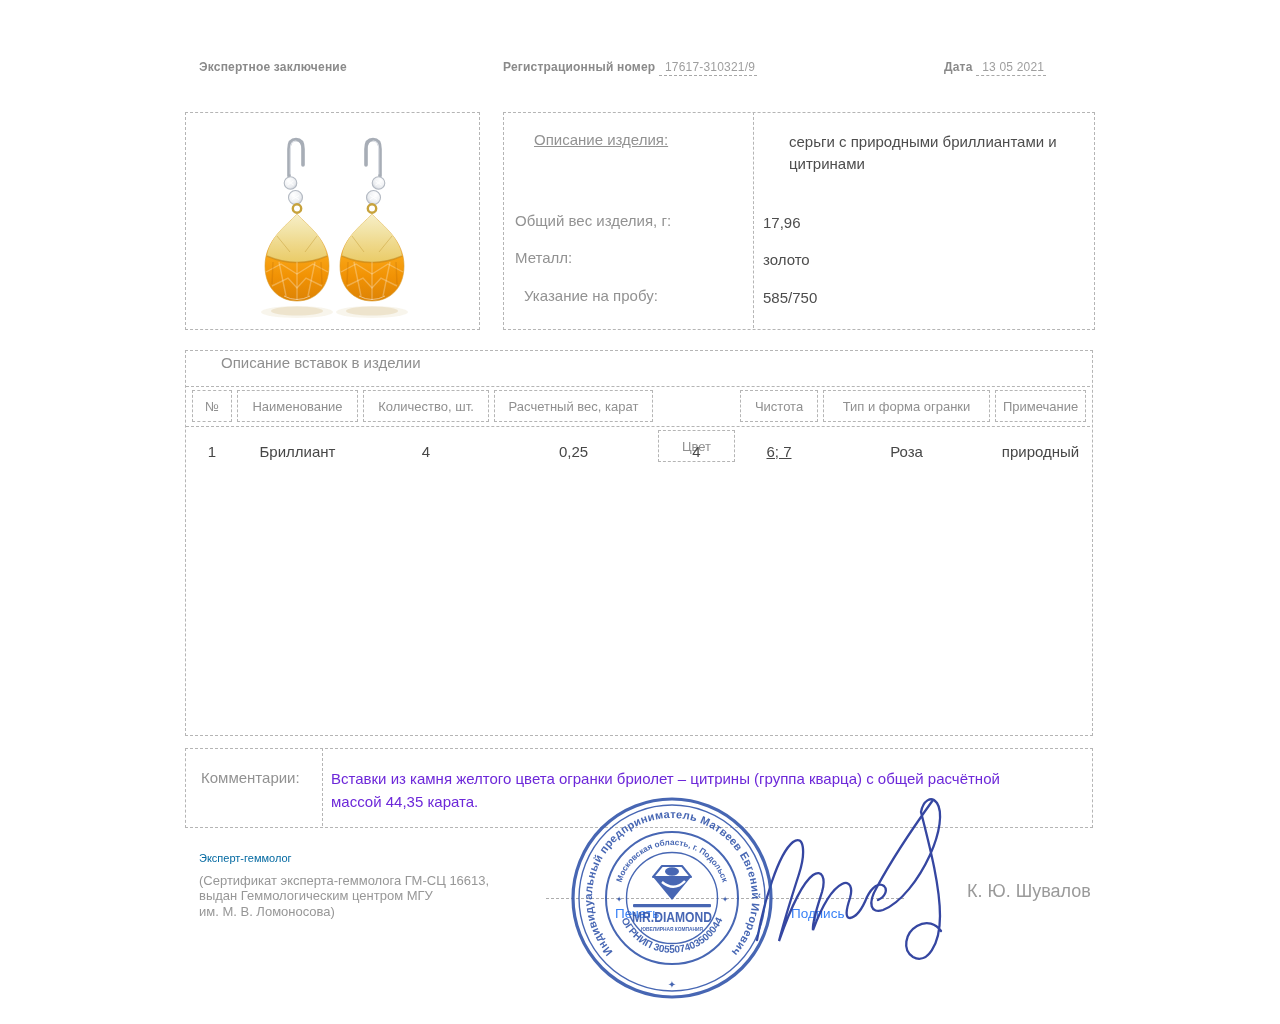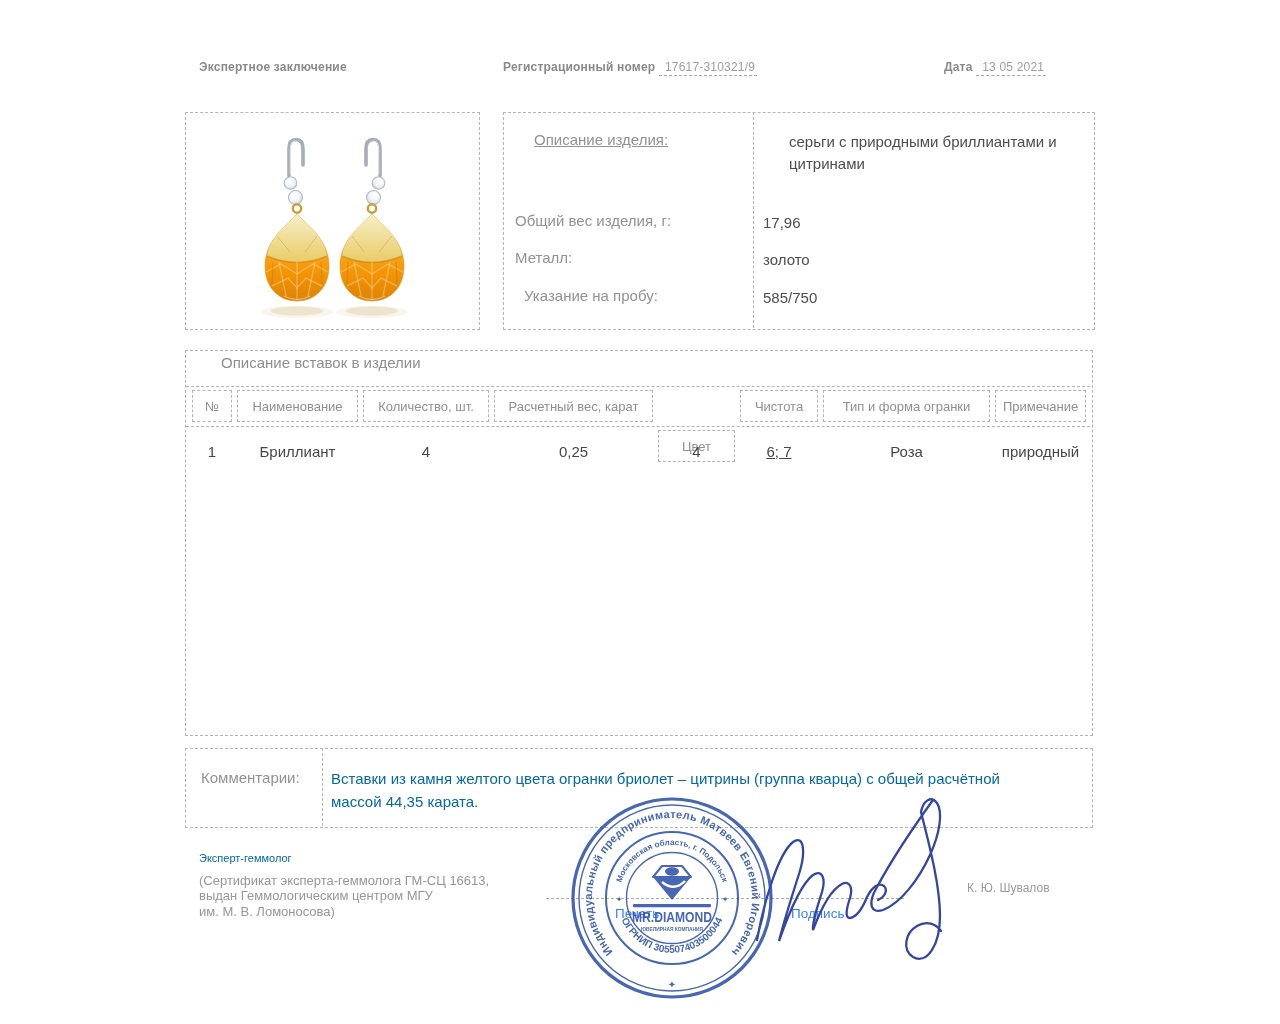--- a/index.html
+++ b/index.html
@@ -12,24 +12,24 @@
   .hdr{font-size:12px;font-weight:bold;color:#8a8a8a;letter-spacing:.2px;}
   .hdr-val{font-weight:normal;color:#9e9e9e;border-bottom:1px dashed #a8a8a8;padding:0 2px 1px 6px;}
   .lbl{font-size:15px;color:#929292;}
   .val{font-size:15px;color:#4d4d4d;line-height:22px;}
   .tbl-title{font-size:15px;color:#8f8f8f;}
   .strip{position:absolute;border-top:1px dashed #b5b5b5;border-bottom:1px dashed #b5b5b5;}
   .hcell{position:absolute;top:390px;height:32px;line-height:31px;border:1px dashed #b5b5b5;
          text-align:center;font-size:13px;color:#909090;white-space:nowrap;overflow:hidden;box-sizing:border-box;}
   .dcell{position:absolute;top:441px;height:22px;line-height:22px;text-align:center;
          font-size:15px;color:#474747;white-space:nowrap;}
-  .cmt-text{font-size:15px;color:#0369a1;line-height:22.5px;}
+  .cmt-text{font-size:15px;color:#6d28d9;line-height:22.5px;}
   .foot-small{font-size:13px;color:#979797;line-height:15.4px;}
   .caption{font-size:13.5px;color:#3b82f6;}
-  .name{font-size:12px;color:#9a9a9a;}
+  .name{font-size:18px;color:#9a9a9a;}
   svg{display:block;}
 </style>
 </head>
 <body>
 
 <div class="page">
 
   <div class="abs hdr" style="left:199px;top:60px;">Экспертное заключение</div>
   <div class="abs hdr" style="left:503px;top:60px;">
     <span>Регистрационный номер</span>

